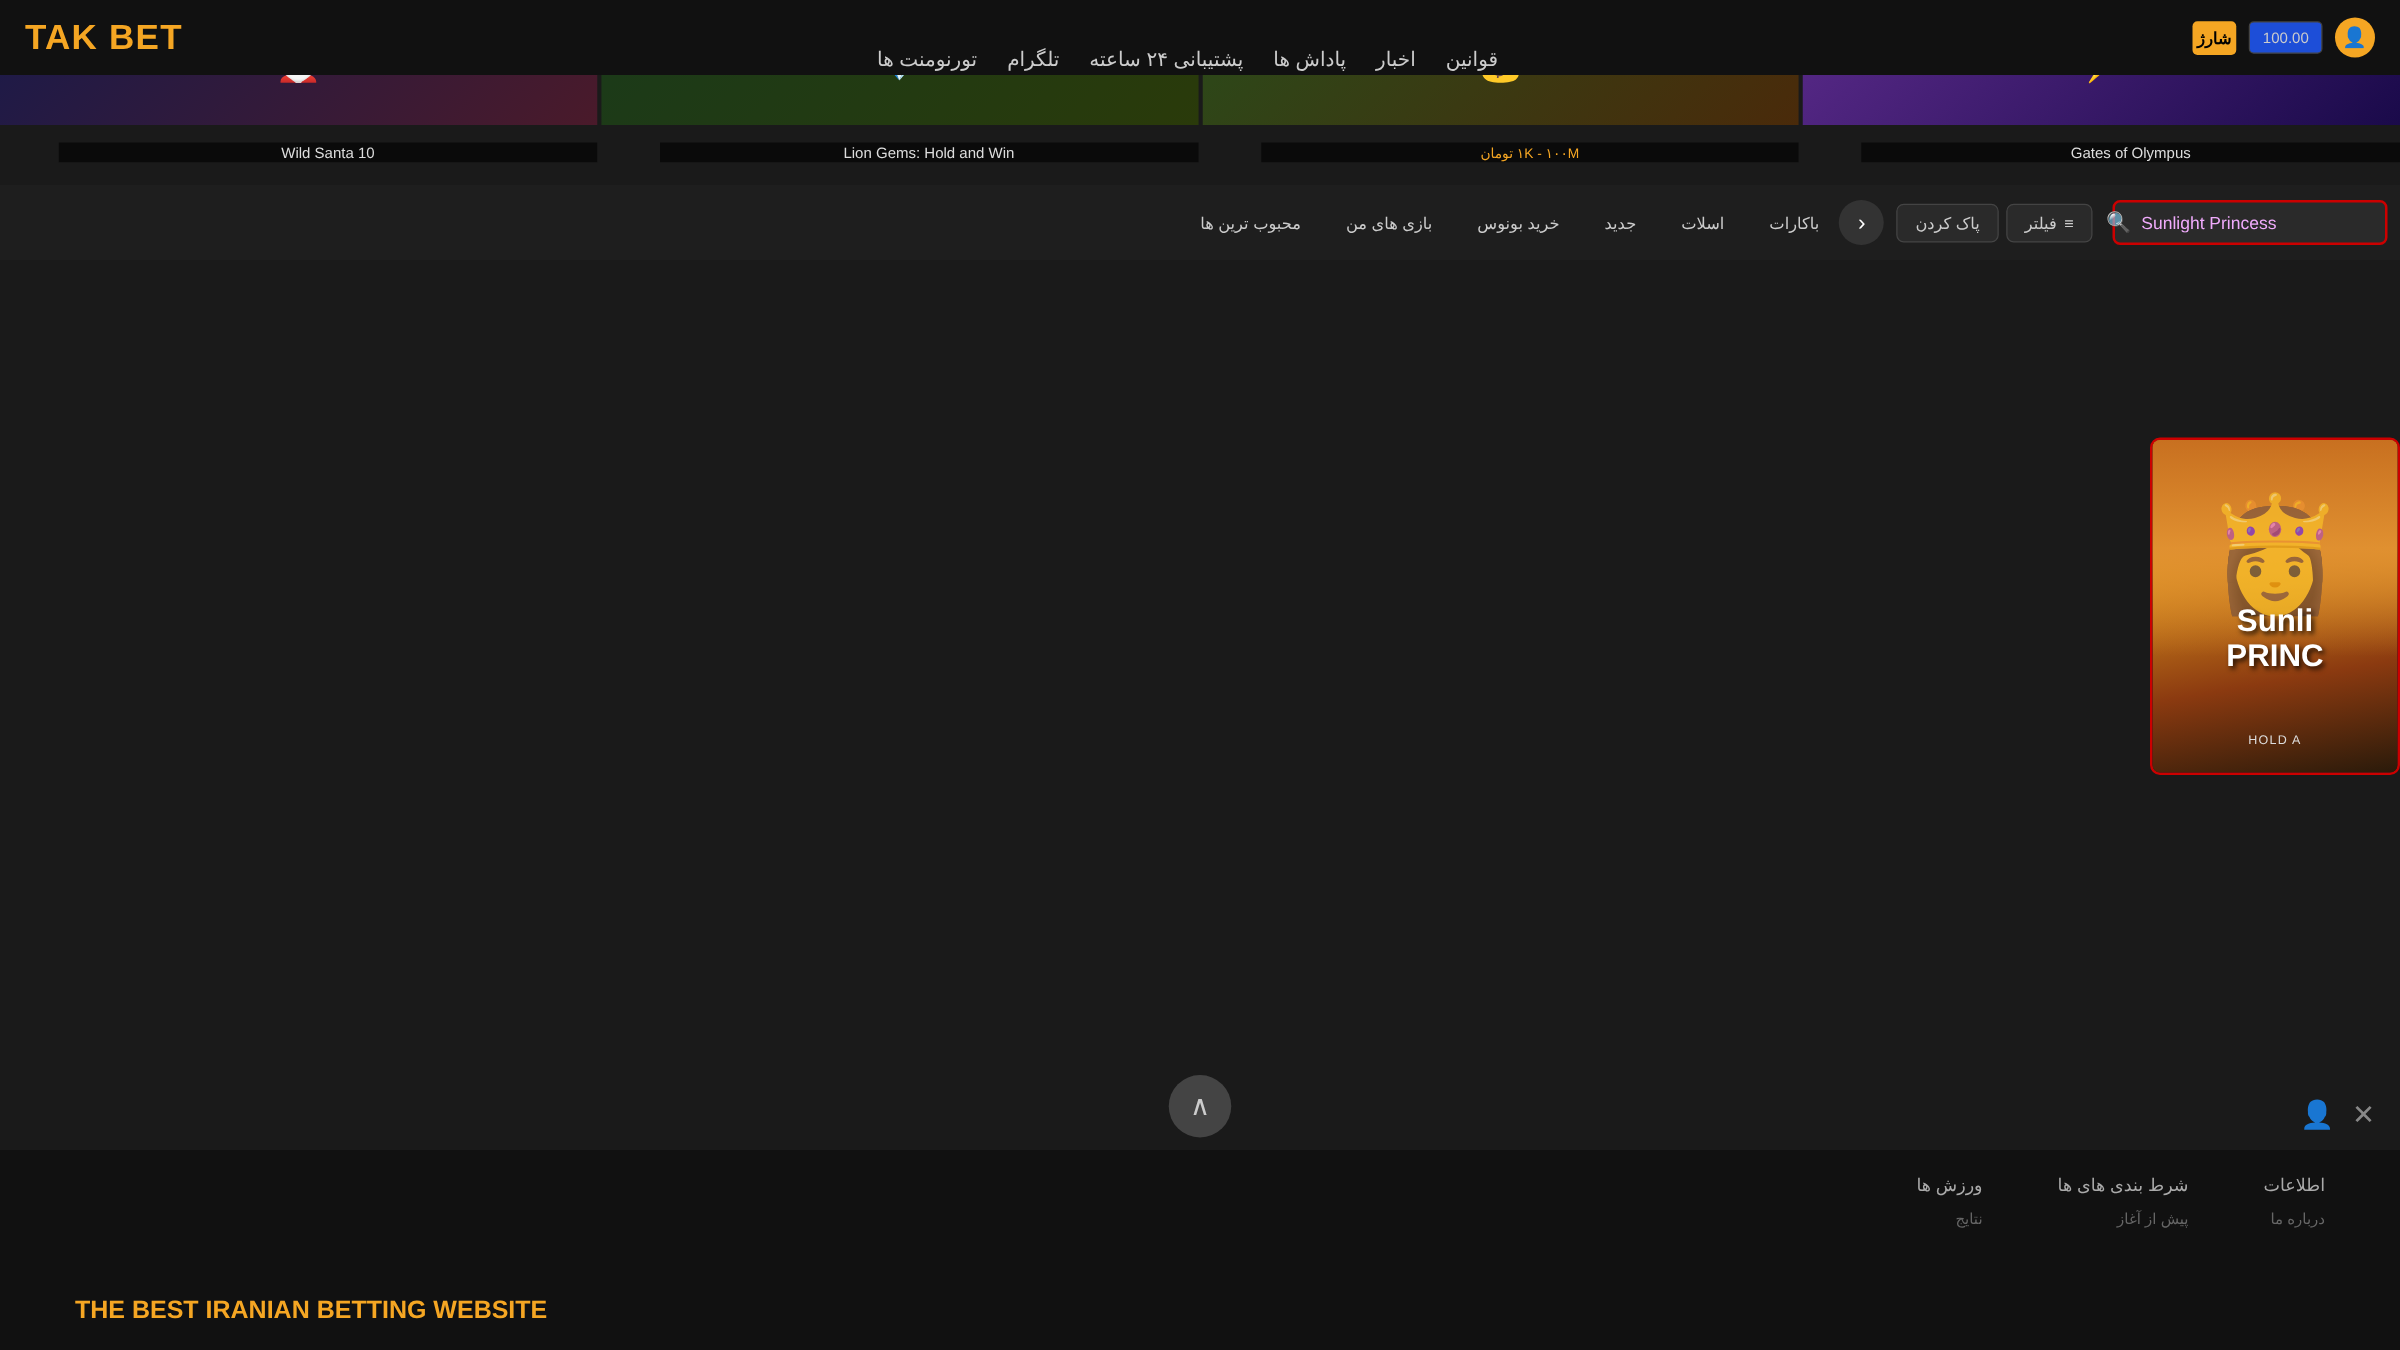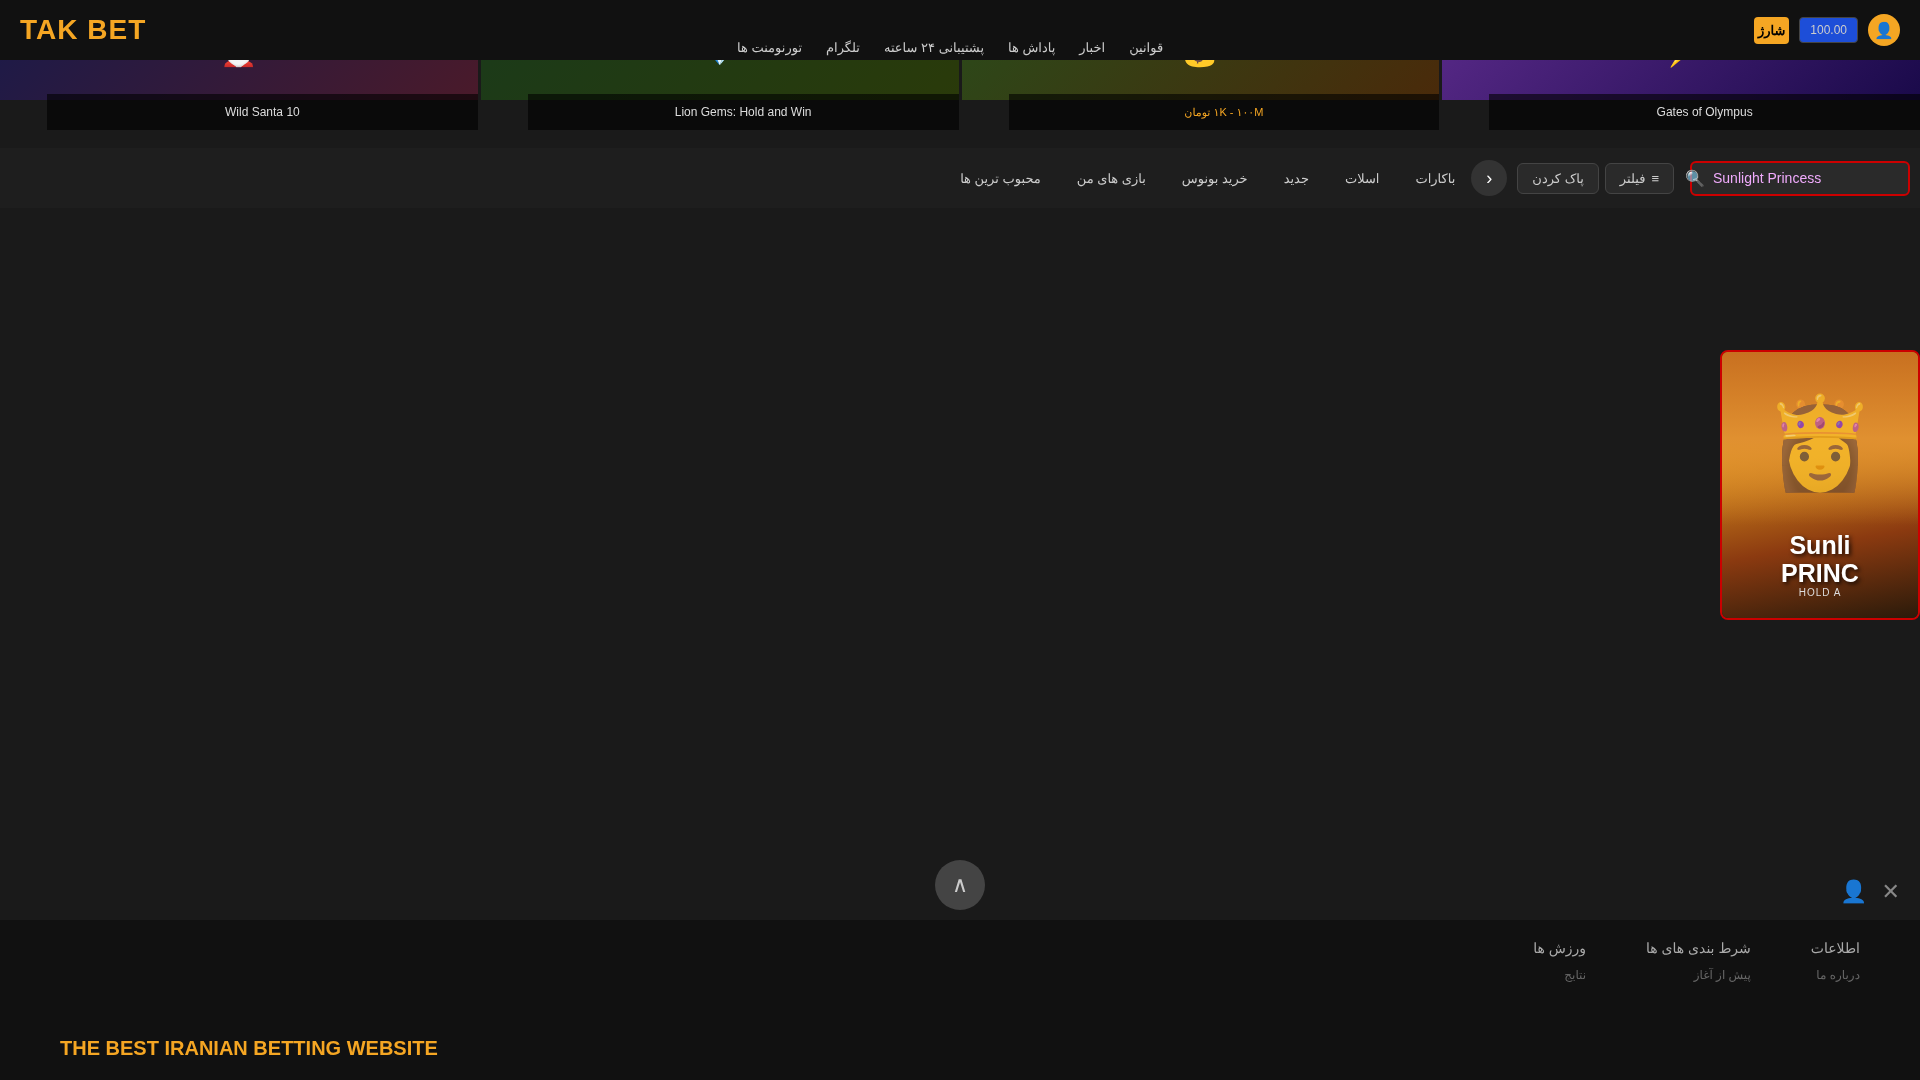--- a/index.html
+++ b/index.html
@@ -34,21 +34,21 @@
       color: #f5a623;
       letter-spacing: 1px;
     }
     .header-nav {
       display: flex;
       align-items: center;
       gap: 24px;
       direction: rtl;
     }
     .header-nav-item {
-      font-size: 13px;
+      font-size: 16px;
       color: #ccc;
       cursor: pointer;
       white-space: nowrap;
       margin-top: 35px;
     }
     .header-right {
       display: flex;
       align-items: center;
       gap: 10px;
     }
@@ -237,20 +237,21 @@
       font-size: 25px;
       font-weight: bold;
       color: #fff;
       text-shadow: 2px 2px 4px rgba(0,0,0,0.8);
       line-height: 1.1;
     }
     .game-card-subtitle {
       font-size: 10px;
       color: #ddd;
       letter-spacing: 1px;
+      margin-top: 48px;
     }
     .game-card-figure {
       position: absolute;
       top: 0;
       left: 0;
       right: 0;
       height: 65%;
       background: linear-gradient(180deg, #c87020 0%, #e09030 50%, transparent 100%);
       display: flex;
       align-items: center;
@@ -361,21 +362,21 @@
     .tile-crash { background: linear-gradient(135deg, #2a4a1a, #4a2a0a); }
     .tile-lion { background: linear-gradient(135deg, #1a3a1a, #2a3a0a); }
     .tile-santa { background: linear-gradient(135deg, #1a1a4a, #4a1a2a); }
     .tile-footer {
       position: absolute;
       bottom: 0;
       left: 0;
       right: 0;
       background: rgba(0,0,0,0.6);
       text-align: center;
-      padding: 11px;
+      padding: 1px;
       font-size: 12px;
       color: #ddd;
       margin-left: 47px;
     }
     .tile-sub {
       font-size: 11px;
       color: #f5a623;
     }
   </style>
 </head>

